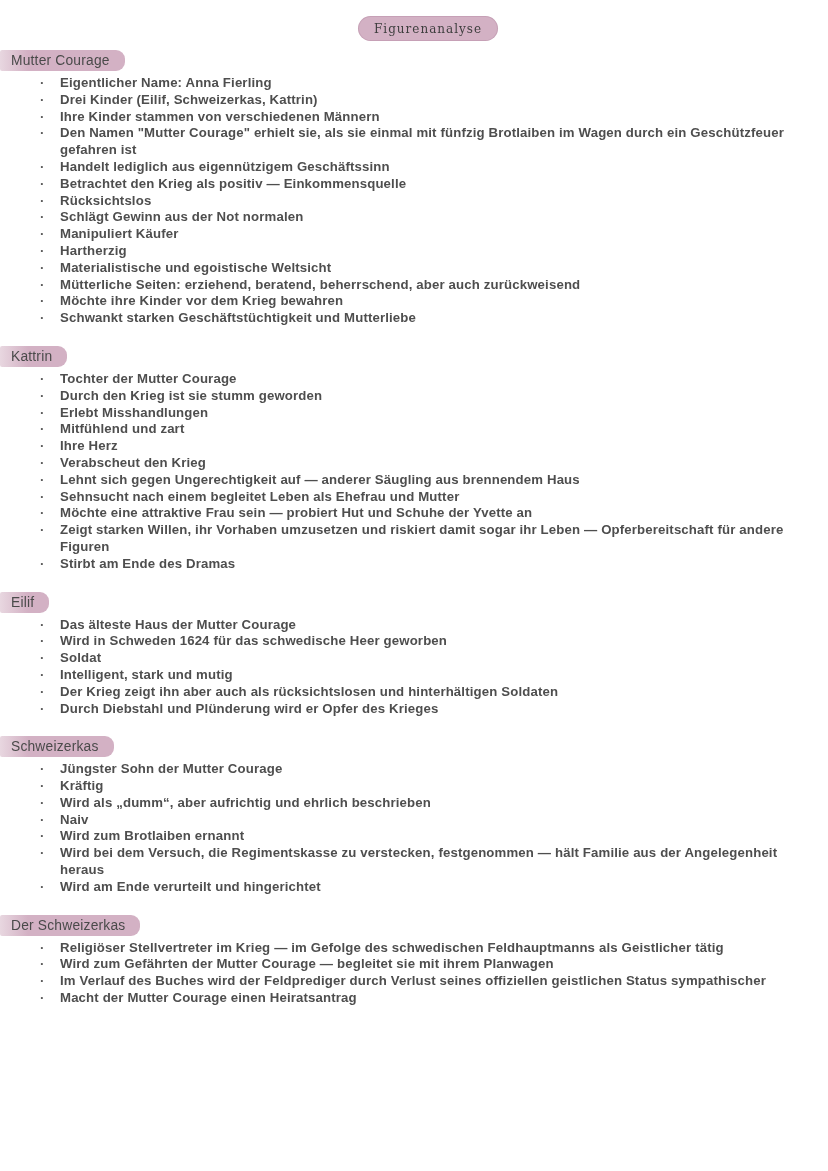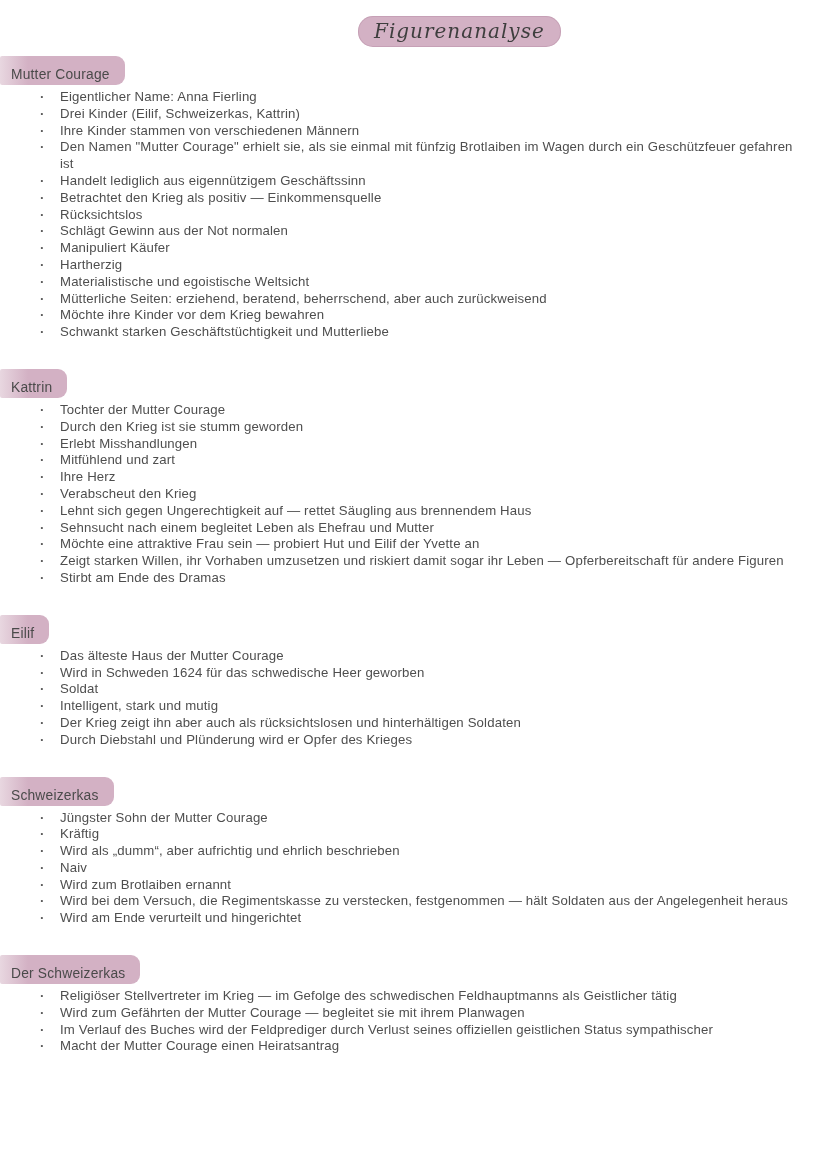--- a/index.html
+++ b/index.html
@@ -20,36 +20,35 @@
     margin: 16px auto 0 auto;
     margin-left: 358px;
     width: fit-content;
     background: var(--highlight, #d3b1c4);
     border-radius: 15px;
     padding: 3px 16px 4px 16px;
     box-shadow: inset 0 0 0 1px rgba(160,110,140,0.25);
   }
   .title-text {
     font-family: "DejaVu Serif", serif;
-    font-style: italic;
-    font-size: 20px;
+    font-size: 12px;
     letter-spacing: 1px;
     color: #3e3e3e;
     white-space: nowrap;
   }
   .sections {
     margin-top: 9px;
   }
-  .section { margin-top: 28px; }
+  .section { margin-top: 19px; }
   .section:first-child { margin-top: 0; }
   .heading-highlight {
     display: inline-block;
     background: linear-gradient(90deg, var(--highlight-light, #e8d7e0) 0px, var(--highlight, #d8bbcb) 28px);
     border-radius: 2px 9px 9px 2px;
-    padding: 9px 15px 2px 11px;
+    padding: 1px 15px 2px 11px;
   }
   .heading-text {
     font-size: 13.8px;
     color: #4a4a4a;
     letter-spacing: 0.2px;
   }
   ul.bullets {
     list-style: none;
     margin: 4px 0 0 0;
     padding: 0;
@@ -65,20 +64,21 @@
   li.bullet .dot {
     flex: 0 0 20px;
     margin-left: 40px;
     text-align: left;
     font-weight: bold;
     color: #5a5a5a;
   }
   li.bullet .bullet-text {
     flex: 1 1 auto;
     padding-right: 26px;
+    font-weight: bold;
   }
 </style>
 </head>
 <body>
 
 <div class="page">
   <div class="title-pill">
     <span class="title-text">Figurenanalyse</span>
   </div>
   <div class="sections">
@@ -160,29 +160,29 @@
           <li class="bullet">
             <span class="dot">·</span>
             <span class="bullet-text">Ihre Herz</span>
           </li>
           <li class="bullet">
             <span class="dot">·</span>
             <span class="bullet-text">Verabscheut den Krieg</span>
           </li>
           <li class="bullet">
             <span class="dot">·</span>
-            <span class="bullet-text">Lehnt sich gegen Ungerechtigkeit auf — rettet Säugling aus brennendem Haus</span>
+            <span class="bullet-text">Lehnt sich gegen Ungerechtigkeit auf — anderer Säugling aus brennendem Haus</span>
           </li>
           <li class="bullet">
             <span class="dot">·</span>
             <span class="bullet-text">Sehnsucht nach einem begleitet Leben als Ehefrau und Mutter</span>
           </li>
           <li class="bullet">
             <span class="dot">·</span>
-            <span class="bullet-text">Möchte eine attraktive Frau sein — probiert Hut und Eilif der Yvette an</span>
+            <span class="bullet-text">Möchte eine attraktive Frau sein — probiert Hut und Schuhe der Yvette an</span>
           </li>
           <li class="bullet">
             <span class="dot">·</span>
             <span class="bullet-text">Zeigt starken Willen, ihr Vorhaben umzusetzen und riskiert damit sogar ihr Leben — Opferbereitschaft für andere Figuren</span>
           </li>
           <li class="bullet">
             <span class="dot">·</span>
             <span class="bullet-text">Stirbt am Ende des Dramas</span>
           </li>
         </ul></section>
@@ -228,21 +228,21 @@
           <li class="bullet">
             <span class="dot">·</span>
             <span class="bullet-text">Naiv</span>
           </li>
           <li class="bullet">
             <span class="dot">·</span>
             <span class="bullet-text">Wird zum Brotlaiben ernannt</span>
           </li>
           <li class="bullet">
             <span class="dot">·</span>
-            <span class="bullet-text">Wird bei dem Versuch, die Regimentskasse zu verstecken, festgenommen — hält Soldaten aus der Angelegenheit heraus</span>
+            <span class="bullet-text">Wird bei dem Versuch, die Regimentskasse zu verstecken, festgenommen — hält Familie aus der Angelegenheit heraus</span>
           </li>
           <li class="bullet">
             <span class="dot">·</span>
             <span class="bullet-text">Wird am Ende verurteilt und hingerichtet</span>
           </li>
         </ul></section>
       <section class="section"><div class="heading-highlight"><span class="heading-text">Der Schweizerkas</span></div><ul class="bullets">
           <li class="bullet">
             <span class="dot">·</span>
             <span class="bullet-text">Religiöser Stellvertreter im Krieg — im Gefolge des schwedischen Feldhauptmanns als Geistlicher tätig</span>

